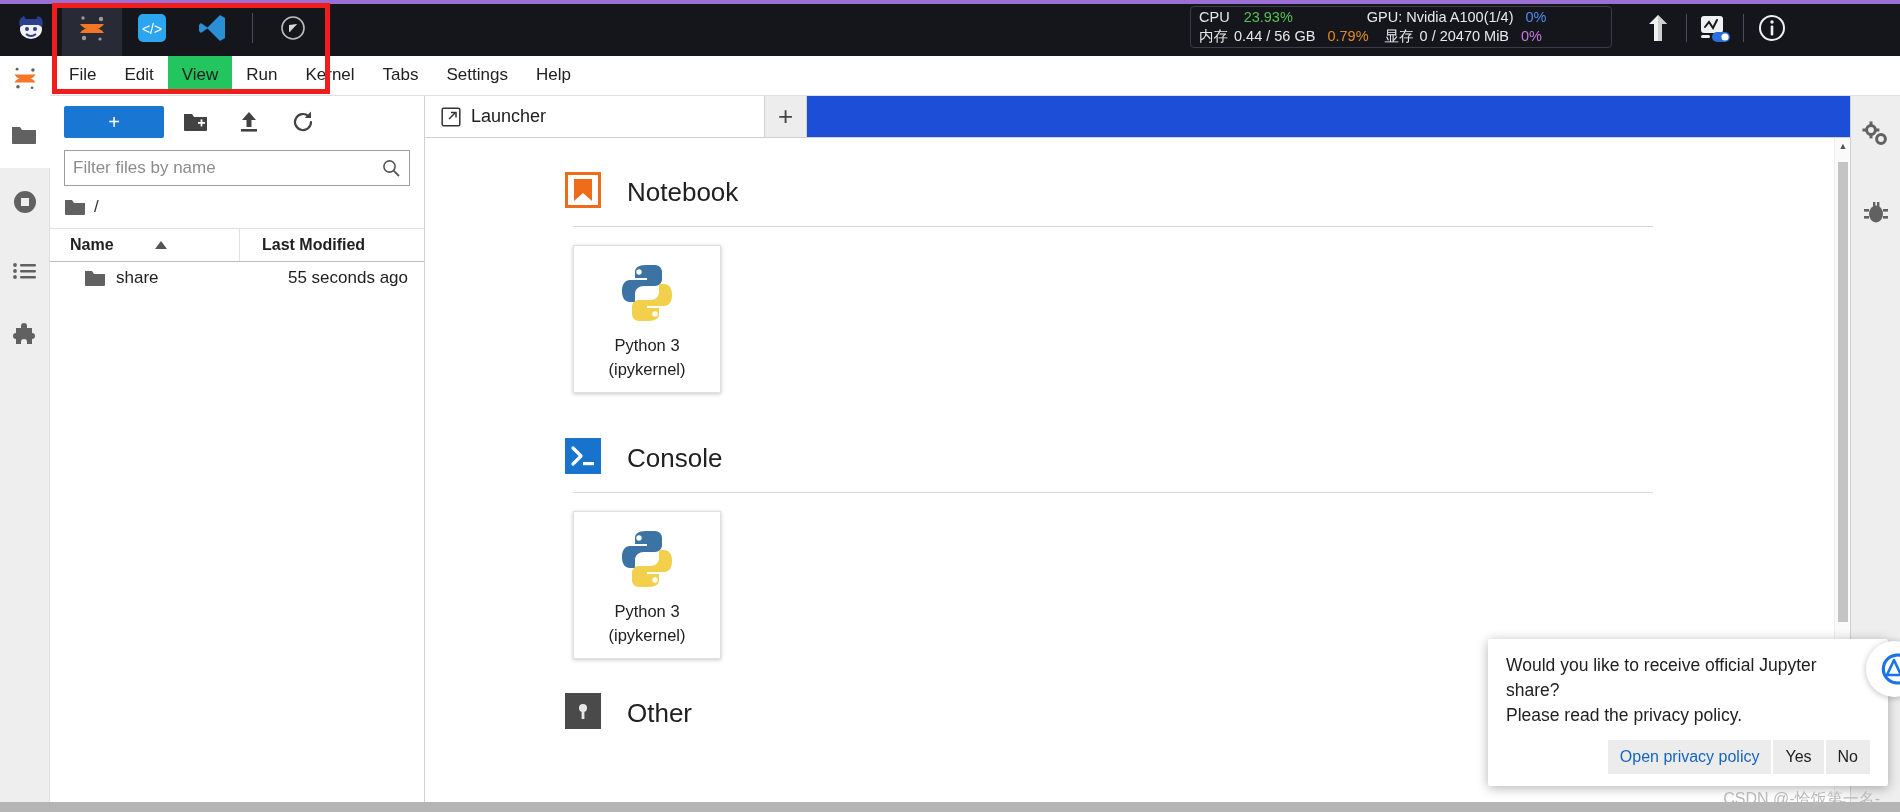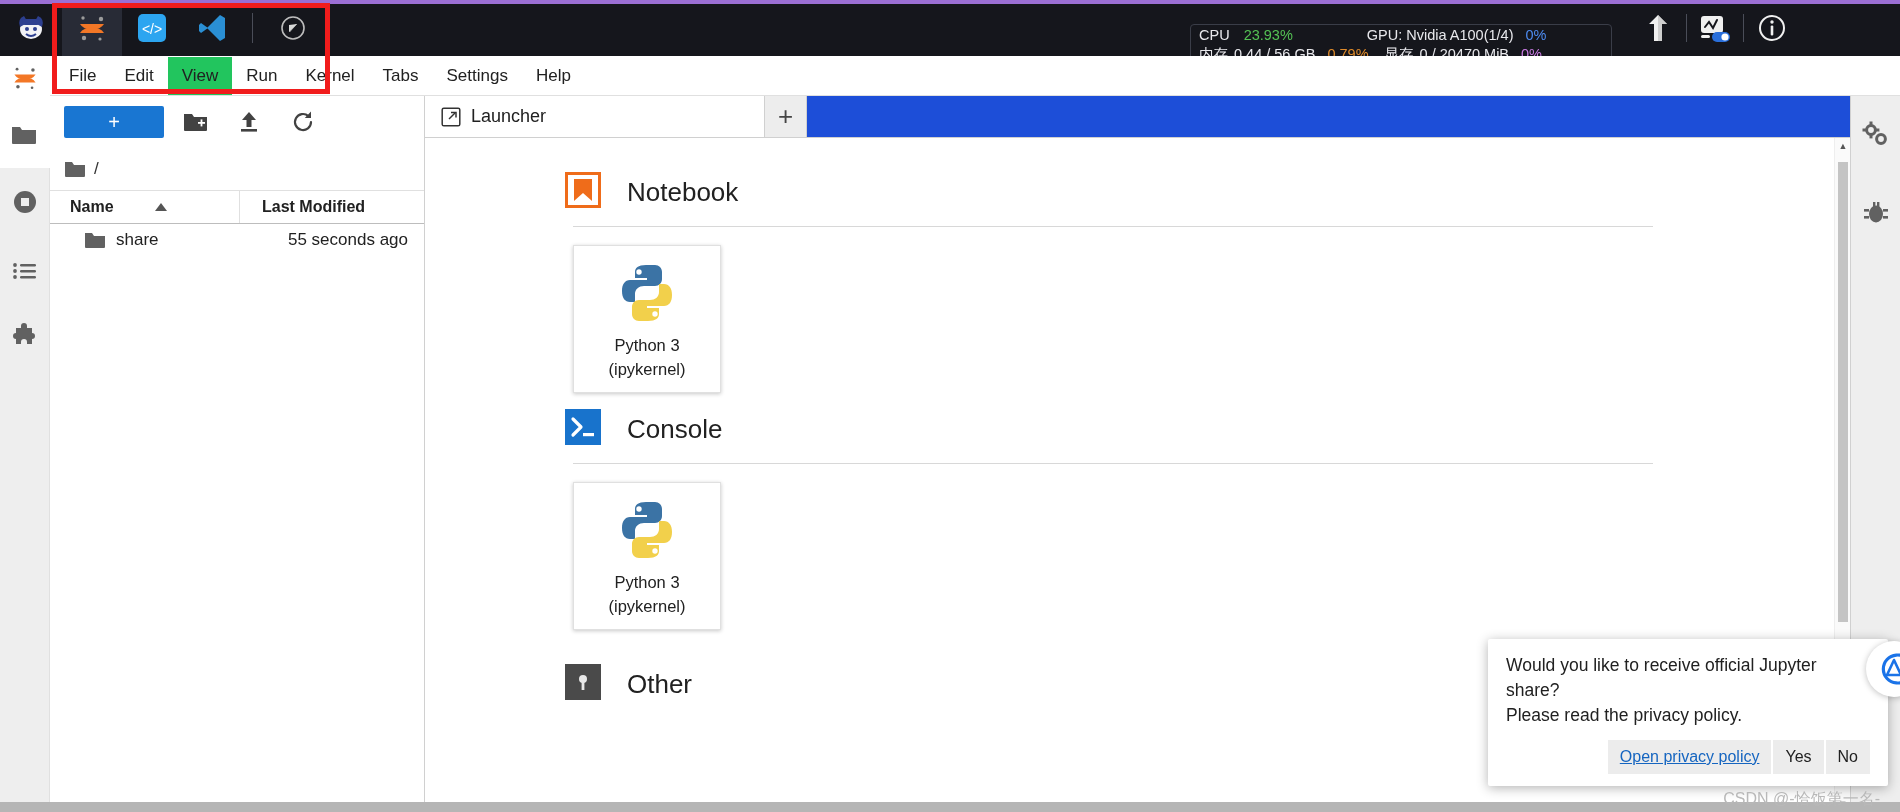--- a/index.html
+++ b/index.html
@@ -22,40 +22,40 @@
   .app-icons { display: flex; align-items: center; height: 56px; }
   .app-icon {
     width: 60px; height: 56px; display: flex; align-items: center;
     justify-content: center; cursor: pointer;
   }
   .app-icon.active { background: #282b36; }
   .vsep { width: 1px; height: 30px; background: #4a4d58; margin: 0 10px; }
 
   
   .statusbox {
-    position: absolute; left: 1190px; top: 24px; width: 422px; height: 42px;
+    position: absolute; left: 1190px; top: 6px; width: 422px; height: 42px;
     border: 1px solid #3a3d48; border-radius: 4px;
     padding: 2px 8px; display: flex; flex-direction: column;
     justify-content: center; font-size: 14.5px; line-height: 19px;
   }
   .status-row { display: flex; align-items: center; white-space: nowrap; }
   .status-row .lbl { color: #e8e8ec; }
   .sp { display: inline-block; }
   .right-icons {
     position: absolute; left: 1630px; top: 0; height: 56px;
     display: flex; align-items: center;
   }
   .ricon { width: 56px; height: 56px; display: flex; align-items: center; justify-content: center; cursor: pointer; }
   .rsep { width: 1px; height: 28px; background: #4a4d58; }
 
   
   .menubar {
     position: absolute; top: 56px; left: 0; width: 1900px; height: 40px;
     background: #fff; border-bottom: 1px solid #e0e0e0;
-    display: flex; align-items: center; padding-left: 55px;
+    display: flex; align-items: flex-start; padding-left: 55px;
   }
   .menu-item {
     padding: 9px 14px; font-size: 17px; color: #212121; cursor: pointer;
     line-height: 20px;
   }
   .menu-item.active { background: #22c55e; }
 
   
   .activitybar {
     position: absolute; top: 56px; left: 0; width: 50px; height: 756px;
@@ -177,21 +177,21 @@
     padding: 14px 18px 12px 18px; border-radius: 2px;
   }
   .notif-text { font-size: 17.5px; color: #212121; line-height: 25px; }
   .notif-actions {
     display: flex; justify-content: flex-end; gap: 2px; margin-top: 12px;
   }
   .notif-btn {
     background: #ececec; border: none; padding: 8px 12px; font-size: 16px;
     cursor: pointer; color: #212121; font-family: "Liberation Sans", sans-serif;
   }
-  .notif-btn.link { color: #1565c0; text-decoration: underline; }
+  .notif-btn.link { color: #1565c0; }
   .notif-avatar {
     position: absolute; right: -34px; top: 2px; width: 56px; height: 56px;
     border-radius: 50%; background: #fff; box-shadow: 0 1px 6px rgba(0,0,0,.25);
     display: flex; align-items: center; justify-content: center;
   }
 
   
   .annotation {
     position: absolute; left: 52px; top: 3px; width: 278px; height: 91px;
     border: 5px solid #f11c1c; pointer-events: none; z-index: 50;
@@ -379,20 +379,27 @@
         </svg>
       </div>
       <div class="tb-icon">
         <svg width="24" height="24" viewBox="0 0 24 24">
           <path d="M20 12 a8 8 0 1 1 -2.6 -5.9" stroke="#424242" stroke-width="2.2" fill="none" stroke-linecap="round"></path>
           <path d="M20 1.5 V8 H13.8 Z" fill="#424242"></path>
         </svg>
       </div>
     </div>
 
+    <div class="fb-filter">
+      <input type="text" placeholder="Filter files by name" style="">
+      <svg width="20" height="20" viewBox="0 0 20 20">
+        <circle cx="8.5" cy="8.5" r="5.6" fill="none" stroke="#555" stroke-width="1.6"></circle>
+        <line x1="12.6" y1="12.6" x2="18" y2="18" stroke="#555" stroke-width="1.8"></line>
+      </svg>
+    </div>
 
     <div class="fb-breadcrumb">
       <svg width="22" height="18" viewBox="0 0 22 18">
         <path d="M1 2 h7 l2 3 h11 v11 a1 1 0 0 1 -1 1 H2 a1 1 0 0 1 -1 -1 Z" fill="#616161"></path>
       </svg>
       <span>/</span>
     </div>
 
     <div class="fb-header">
       <div class="fb-col-name">
@@ -450,21 +457,21 @@
               <circle cx="26" cy="13" r="2.7" fill="#ffffff"></circle>
               <path d="M35 62 c8 0 11-3 11-7 v-6 H34 v-2 h17 c5 0 8-4 8-11 s-3-11-8-11 h-5 v8 c0 5-4 8-9 8 H26 c-4 0-7 3-7 7 v7 c0 4 3 7 7 7 z" fill="#f2d04b"></path>
               <circle cx="42" cy="55" r="2.7" fill="#ffffff"></circle>
             </svg>
           </span>
           <span class="card-label">Python 3</span>
           <span class="card-label">(ipykernel)</span>
         </div>
       </div>
 
-      <div class="section-head" style="margin-top:16px">
+      <div class="section-head" style="margin-top:45px">
         <span>
           <svg width="36" height="36" viewBox="0 0 36 36">
             <rect x="0" y="0" width="36" height="36" fill="#1873cc"></rect>
             <path d="M8 10 L16 18 L8 26" stroke="#ffffff" stroke-width="3.2" fill="none" stroke-linecap="round" stroke-linejoin="round"></path>
             <rect x="18" y="24" width="11" height="3.2" fill="#ffffff"></rect>
           </svg>
         </span>
         <span class="section-title">Console</span>
       </div>
       <div class="section-rule"></div>

